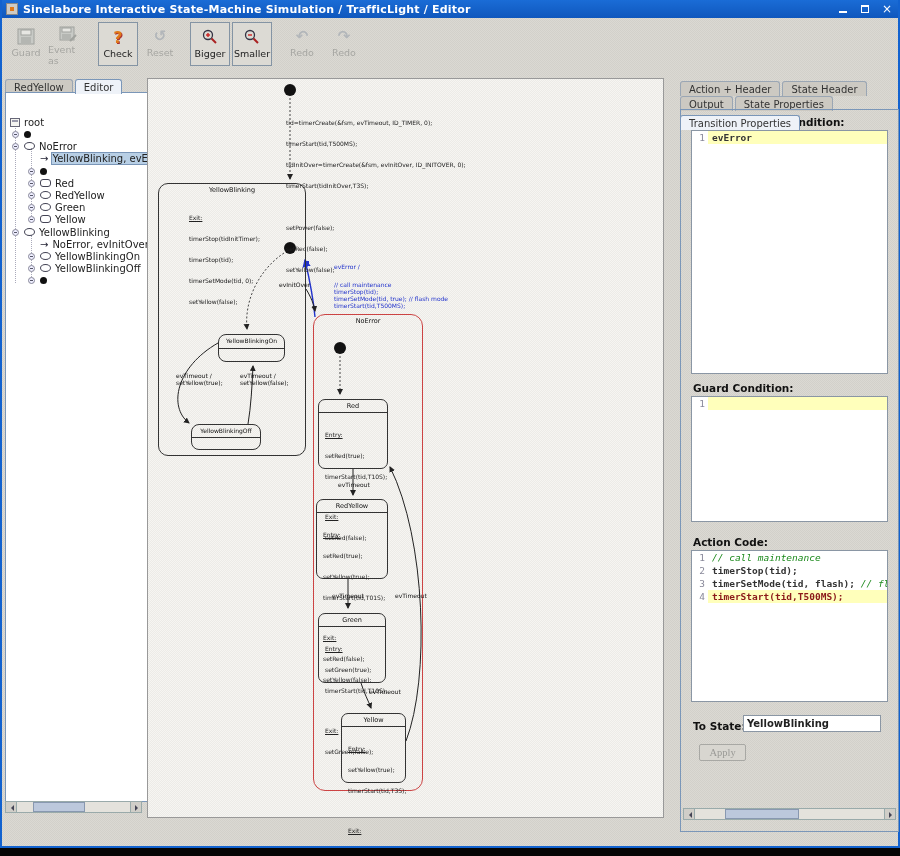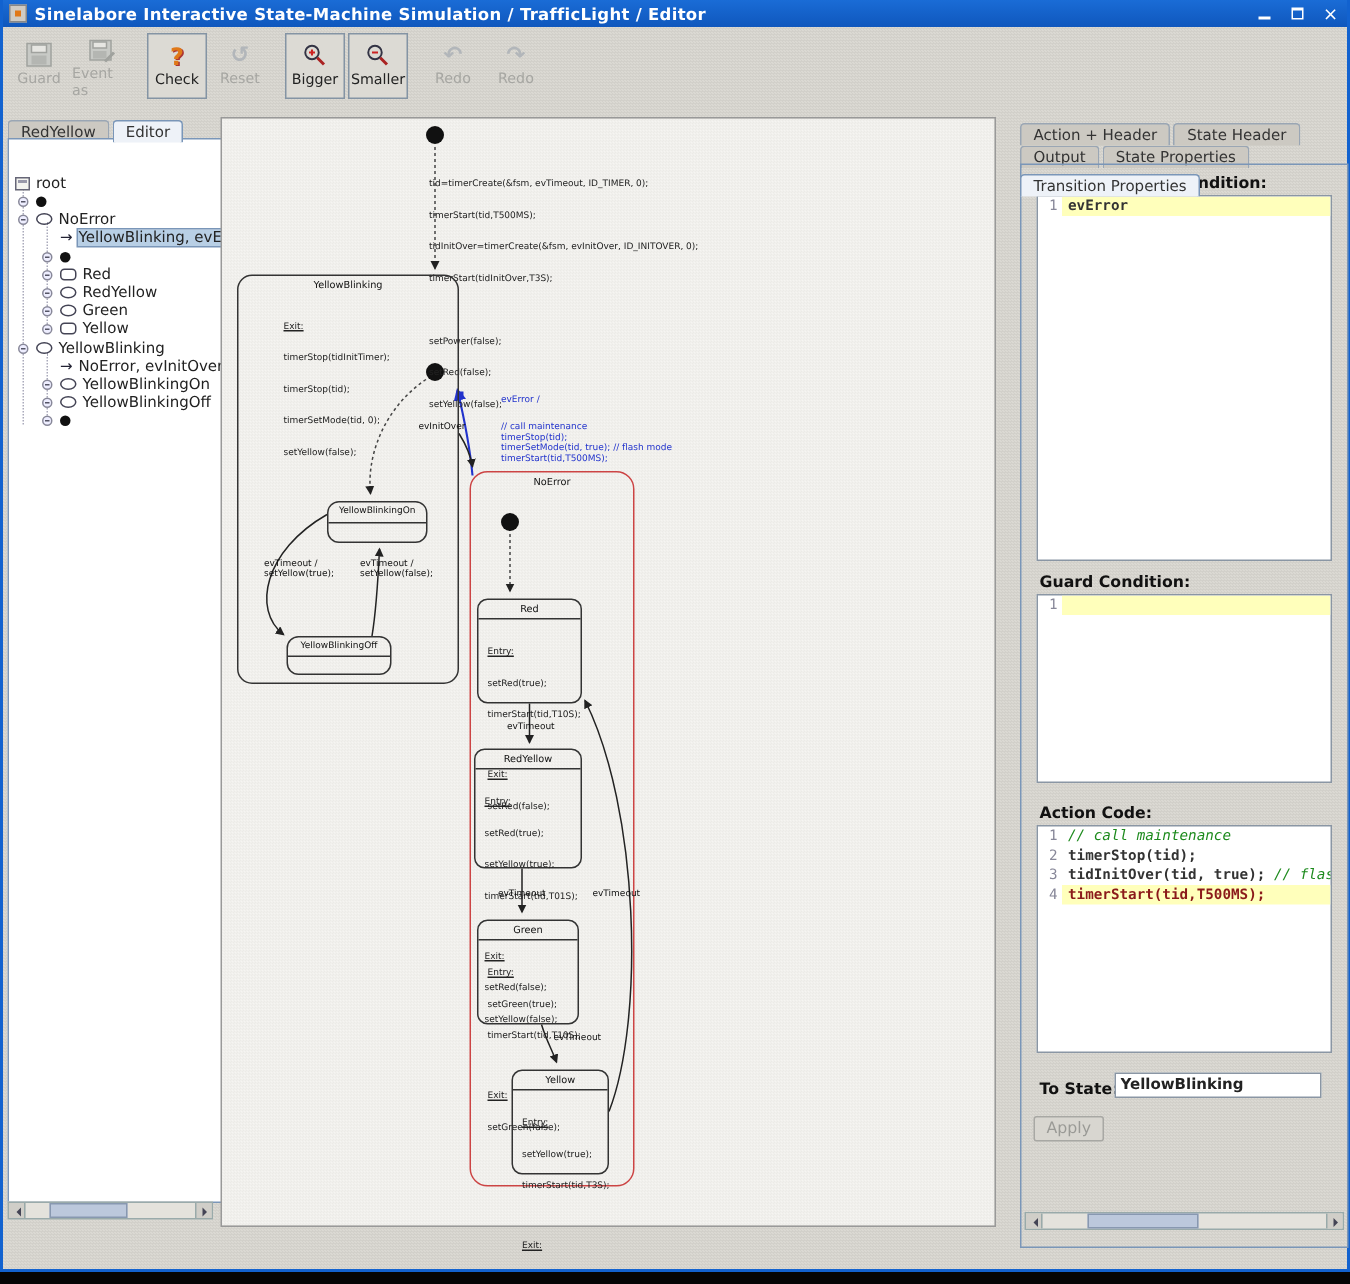--- a/index.html
+++ b/index.html
@@ -430,31 +430,31 @@
         <div class="cl">
             <span class="ln">1</span>
             <span class="lc"><span class="t-com">// call maintenance</span></span>
           </div>
         <div class="cl">
             <span class="ln">2</span>
             <span class="lc"><span class="t-code">timerStop(tid);</span></span>
           </div>
         <div class="cl">
             <span class="ln">3</span>
-            <span class="lc"><span class="t-code">tidInitOver(tid, true); </span><span class="t-com">// flash mode</span></span>
+            <span class="lc"><span class="t-code">timerSetMode(tid, flash); </span><span class="t-com">// flash mode</span></span>
           </div>
         <div class="cl hl">
             <span class="ln">4</span>
             <span class="lc"><span class="t-hlcode">timerStart(tid,T500MS);</span></span>
           </div>
       </div>
 
       <div class="rp-label" style="left:12px; top:610px;">To State:</div>
       <input class="tostate-input" style="left: 62px; top: 605px; width: 138px;" value="YellowBlinking">
-      <div class="apply-btn" style="left:8px; top:634px;">Apply</div>
+      <div class="apply-btn" style="left:18px; top:634px;font-family:Liberation Serif, serif;">Apply</div>
 
       <div class="hscroll" style="left:2px; top:698px; width:213px;">
         <span class="sb-btn left"></span>
         <span class="sb-thumb" style="width:74px; margin-left:30px;"></span>
         <span class="sb-btn right"></span>
       </div>
     </div>
   </div>
 
 </div>

